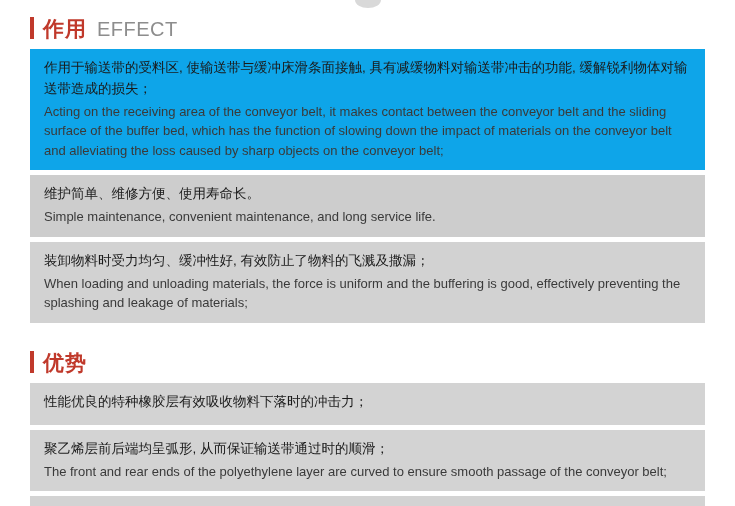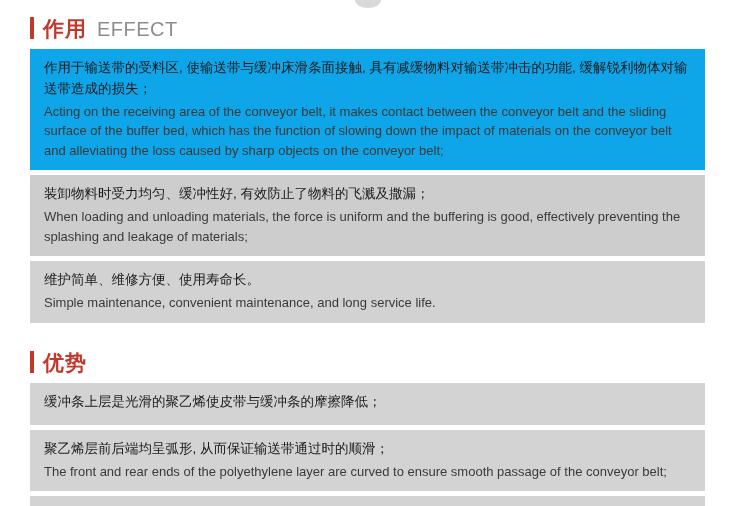--- a/index.html
+++ b/index.html
@@ -101,40 +101,40 @@
       <span class="head-bar"></span>
       <span class="head-cn">作用</span>
       <span class="head-en">EFFECT</span>
     </div>
     <div class="rows">
       <div class="row">
         <p class="cn">作用于输送带的受料区, 使输送带与缓冲床滑条面接触, 具有减缓物料对输送带冲击的功能, 缓解锐利物体对输送带造成的损失；</p>
         <p class="en">Acting on the receiving area of the conveyor belt, it makes contact between the conveyor belt and the sliding surface of the buffer bed, which has the function of slowing down the impact of materials on the conveyor belt and alleviating the loss caused by sharp objects on the conveyor belt;</p>
       </div>
       <div class="row">
+        <p class="cn">维护简单、维修方便、使用寿命长。</p>
+        <p class="en">Simple maintenance, convenient maintenance, and long service life.</p>
+      </div>
+      <div class="row">
         <p class="cn">装卸物料时受力均匀、缓冲性好, 有效防止了物料的飞溅及撒漏；</p>
         <p class="en">When loading and unloading materials, the force is uniform and the buffering is good, effectively preventing the splashing and leakage of materials;</p>
-      </div>
-      <div class="row">
-        <p class="cn">维护简单、维修方便、使用寿命长。</p>
-        <p class="en">Simple maintenance, convenient maintenance, and long service life.</p>
       </div>
     </div>
   </div>
 
   <div class="spacer"></div>
 
   <div class="section section-advantage">
     <div class="section-head">
       <span class="head-bar"></span>
       <span class="head-cn">优势</span>
     </div>
     <div class="rows">
       <div class="row">
-        <p class="cn">缓冲条上层是光滑的聚乙烯使皮带与缓冲条的摩擦降低；</p>
+        <p class="cn">性能优良的特种橡胶层有效吸收物料下落时的冲击力；</p>
       </div>
       <div class="row">
         <p class="cn">聚乙烯层前后端均呈弧形, 从而保证输送带通过时的顺滑；</p>
         <p class="en">The front and rear ends of the polyethylene layer are curved to ensure smooth passage of the conveyor belt;</p>
       </div>
       <div class="row">
         <p class="cn">性能优良的特种橡胶层有效吸收物料下落时的冲击力；</p>
 
       </div>
 

